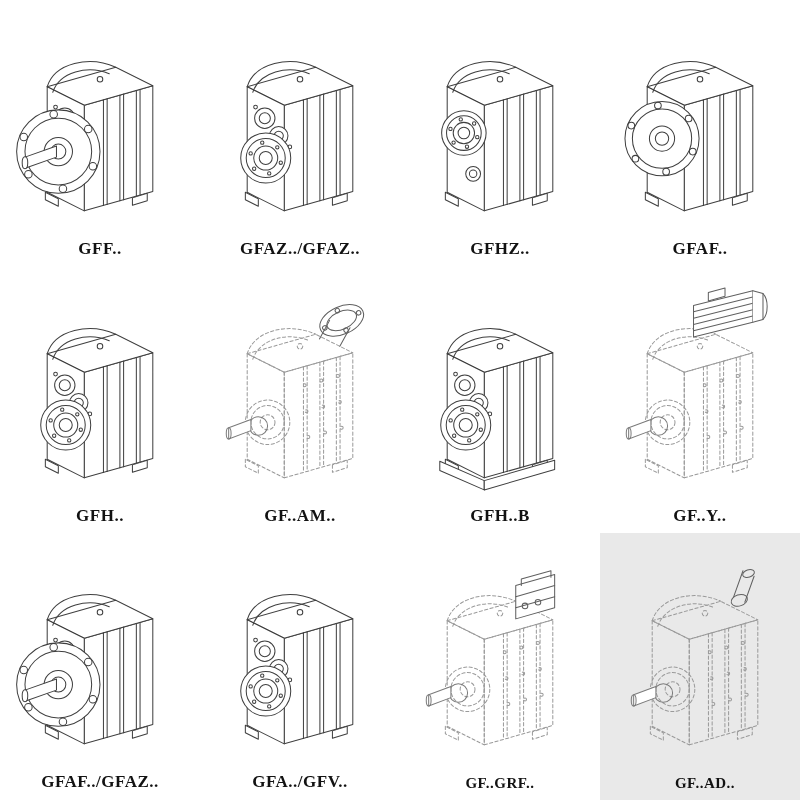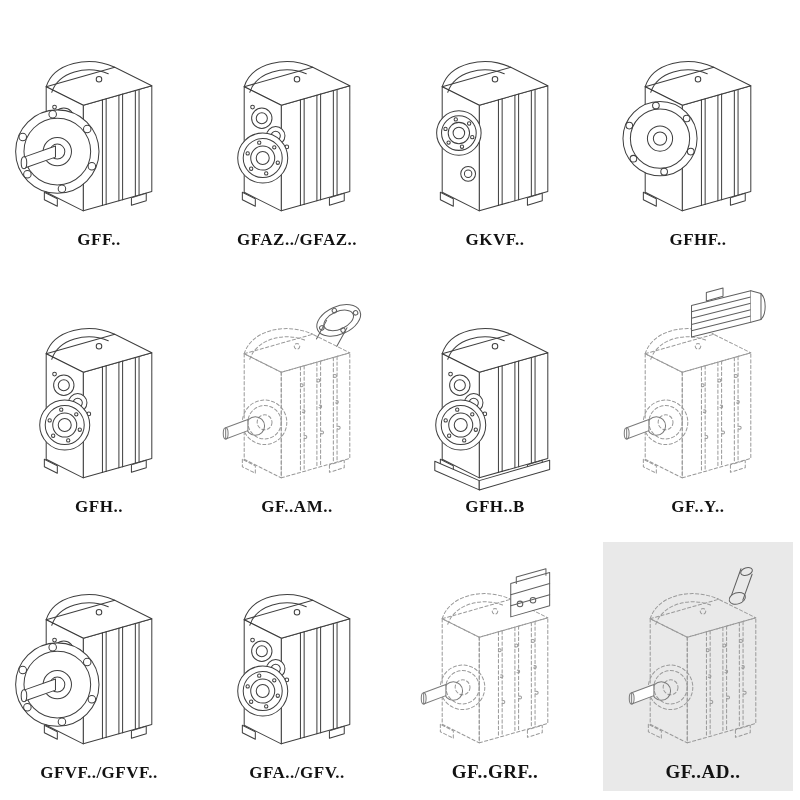--- a/index.html
+++ b/index.html
@@ -7,21 +7,21 @@
     width: 800px; height: 800px; overflow: hidden;
     font-family: "Liberation Serif", serif;
   }
   .grid {
     display: grid;
     width: 800px; height: 800px;
     grid-template-columns: repeat(4, 1fr);
     grid-template-rows: repeat(3, 1fr);
   }
   .cell {
-    margin: 9px;
+    margin: 0;
     display: flex; flex-direction: column;
     align-items: center; justify-content: flex-end;
     box-sizing: border-box;
     padding: 2px 2px 8px;
     background: transparent;
   }
   .cell.shaded { background: var(--shaded-cell, #e9e9e9); padding-left: 12px; }
   .art-wrap {
     flex: 1 1 auto; width: 100%;
     display: flex; align-items: center; justify-content: center;
@@ -30,21 +30,21 @@
   svg.drawing { width: 176px; height: 214px; display: block; }
   .label {
     font-weight: bold;
     font-size: 17px;
     letter-spacing: 0.5px;
     color: var(--label-color, #121212);
     text-align: center;
     line-height: 1.1;
     white-space: nowrap;
   }
-  .label.emphasis { font-size: 19px; }
+  .label.emphasis { font-size: 15px; }
 </style>
 </head>
 <body>
 
 <div class="grid">
   <figure class="cell">
     <div class="art-wrap">
       <svg class="drawing" viewBox="0 0 190 230" preserveAspectRatio="xMidYMid meet" role="img">
           <g stroke="#3f3f3f" stroke-width="1.1" fill="none" stroke-linejoin="round" stroke-linecap="round">
             <path d="M78,98 L78,212 L152,191 L152,77 Z" fill="#ffffff"></path>
@@ -151,21 +151,21 @@
             <circle cx="59.35271240252833" cy="142.7435992737843" r="1.8"></circle>
             <circle cx="44.90802468694917" cy="138.27533374906486" r="1.8"></circle>
             <circle cx="41.555312284420836" cy="123.53173447528054" r="1.8"></circle>
             <circle cx="52.64728759747166" cy="113.2564007262157" r="1.8"></circle>
             <circle cx="67.09197531305082" cy="117.72466625093514" r="1.8"></circle>
             <circle cx="66" cy="172" r="8" fill="#fff"></circle>
             <circle cx="66" cy="172" r="4"></circle>
           </g>
         </svg>
     </div>
-    <figcaption class="label">GKVF..</figcaption>
+    <figcaption class="label">GFHZ..</figcaption>
   </figure>
 
   <figure class="cell">
     <div class="art-wrap">
       <svg class="drawing" viewBox="0 0 190 230" preserveAspectRatio="xMidYMid meet" role="img">
           <g stroke="#3f3f3f" stroke-width="1.1" fill="none" stroke-linejoin="round" stroke-linecap="round">
             <path d="M78,98 L78,212 L152,191 L152,77 Z" fill="#ffffff"></path>
             <path d="M38,78 L112,57 L152,77 L78,98 Z" fill="#ffffff"></path>
             <path d="M38,78 L38,192 L78,212 L78,98 Z" fill="#ffffff"></path>
             <path d="M38,78 C46,52 84,44 112,57" fill="none"></path>
@@ -191,21 +191,21 @@
             <circle cx="58.43823551505096" cy="169.72537005424772" r="3.5999999999999996"></circle>
             <circle cx="25.280039730947106" cy="155.70630973113632" r="3.5999999999999996"></circle>
             <circle cx="20.841804215896133" cy="119.9809396768886" r="3.5999999999999996"></circle>
             <circle cx="49.56176448494903" cy="98.27462994575228" r="3.5999999999999996"></circle>
             <circle cx="82.71996026905289" cy="112.29369026886367" r="3.5999999999999996"></circle>
             <circle cx="54" cy="134" r="13.600000000000001"></circle>
             <circle cx="54" cy="134" r="7.199999999999999"></circle>
           </g>
         </svg>
     </div>
-    <figcaption class="label">GFHF..</figcaption>
+    <figcaption class="label">GFAF..</figcaption>
   </figure>
 
   <figure class="cell">
     <div class="art-wrap">
       <svg class="drawing" viewBox="0 0 190 230" preserveAspectRatio="xMidYMid meet" role="img">
           <g stroke="#3f3f3f" stroke-width="1.1" fill="none" stroke-linejoin="round" stroke-linecap="round">
             <path d="M78,98 L78,212 L152,191 L152,77 Z" fill="#ffffff"></path>
             <path d="M38,78 L112,57 L152,77 L78,98 Z" fill="#ffffff"></path>
             <path d="M38,78 L38,192 L78,212 L78,98 Z" fill="#ffffff"></path>
             <path d="M38,78 C46,52 84,44 112,57" fill="none"></path>
@@ -419,21 +419,21 @@
             <circle cx="12.697029742883146" cy="132.22855713649966" r="4.05"></circle>
             <circle cx="45.00698504556766" cy="107.8089586889713" r="4.05"></circle>
             <circle cx="82.3099553026845" cy="123.58040155247164" r="4.05"></circle>
             <circle cx="50" cy="148" r="15.3"></circle>
             <circle cx="50" cy="148" r="8.1"></circle>
             <path d="M14,154 L48,142 L48,154 L14,166 Z" fill="#fff"></path>
             <ellipse cx="14" cy="160" rx="3" ry="6.5" fill="#fff"></ellipse>
           </g>
         </svg>
     </div>
-    <figcaption class="label">GFVF../GFVF..</figcaption>
+    <figcaption class="label">GFAF../GFAZ..</figcaption>
   </figure>
 
   <figure class="cell">
     <div class="art-wrap">
       <svg class="drawing" viewBox="0 0 190 230" preserveAspectRatio="xMidYMid meet" role="img">
           <g stroke="#3f3f3f" stroke-width="1.1" fill="none" stroke-linejoin="round" stroke-linecap="round">
             <path d="M78,98 L78,212 L152,191 L152,77 Z" fill="#ffffff"></path>
             <path d="M38,78 L112,57 L152,77 L78,98 Z" fill="#ffffff"></path>
             <path d="M38,78 L38,192 L78,212 L78,98 Z" fill="#ffffff"></path>
             <path d="M38,78 C46,52 84,44 112,57" fill="none"></path>

